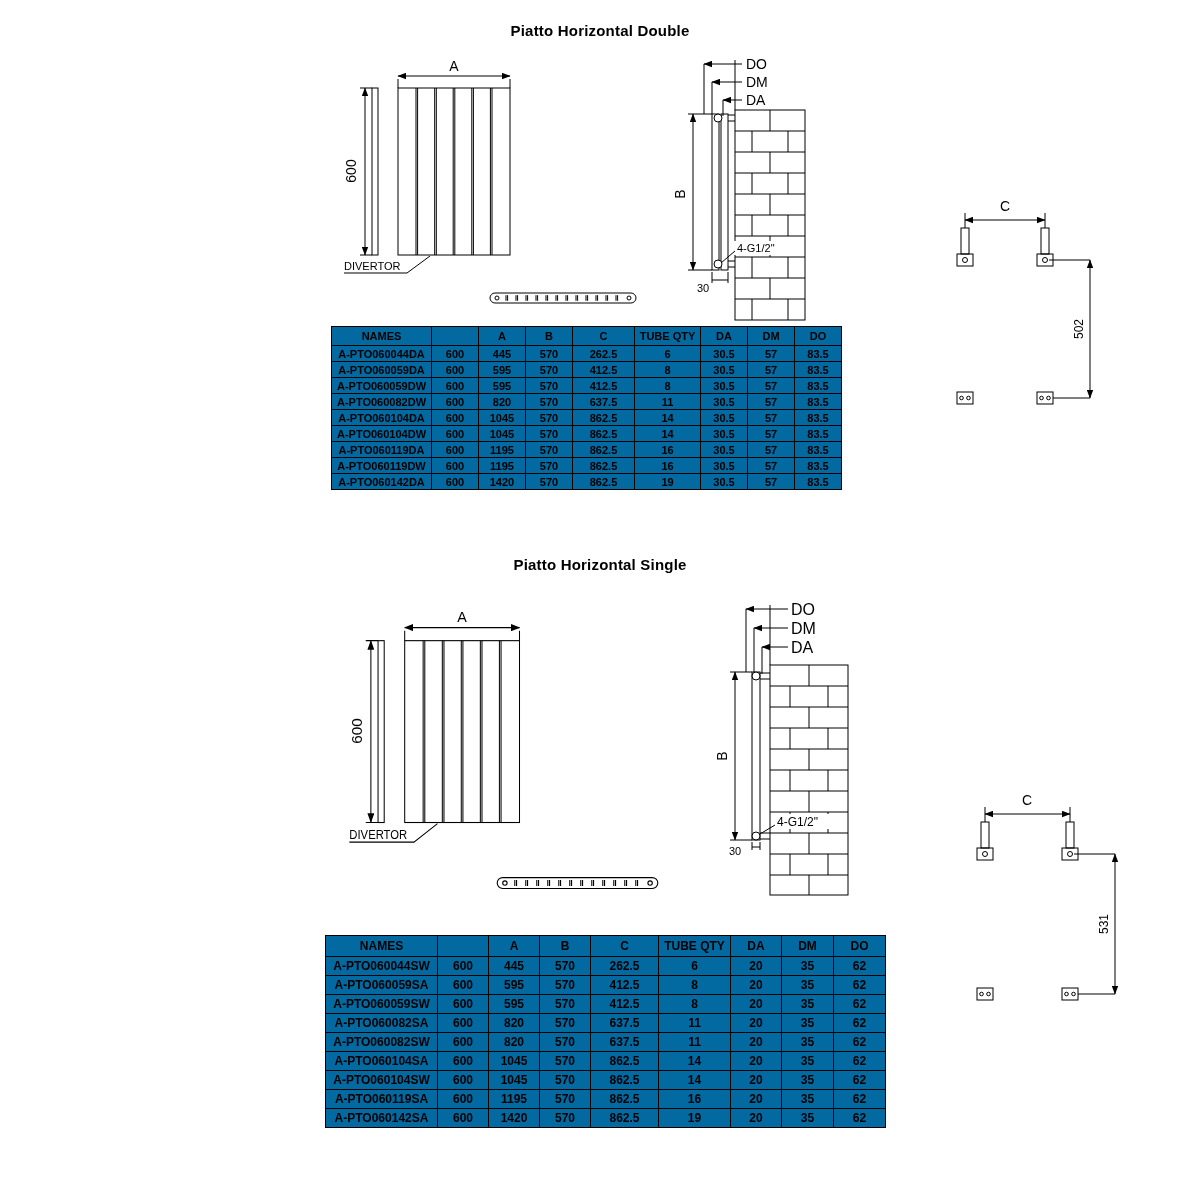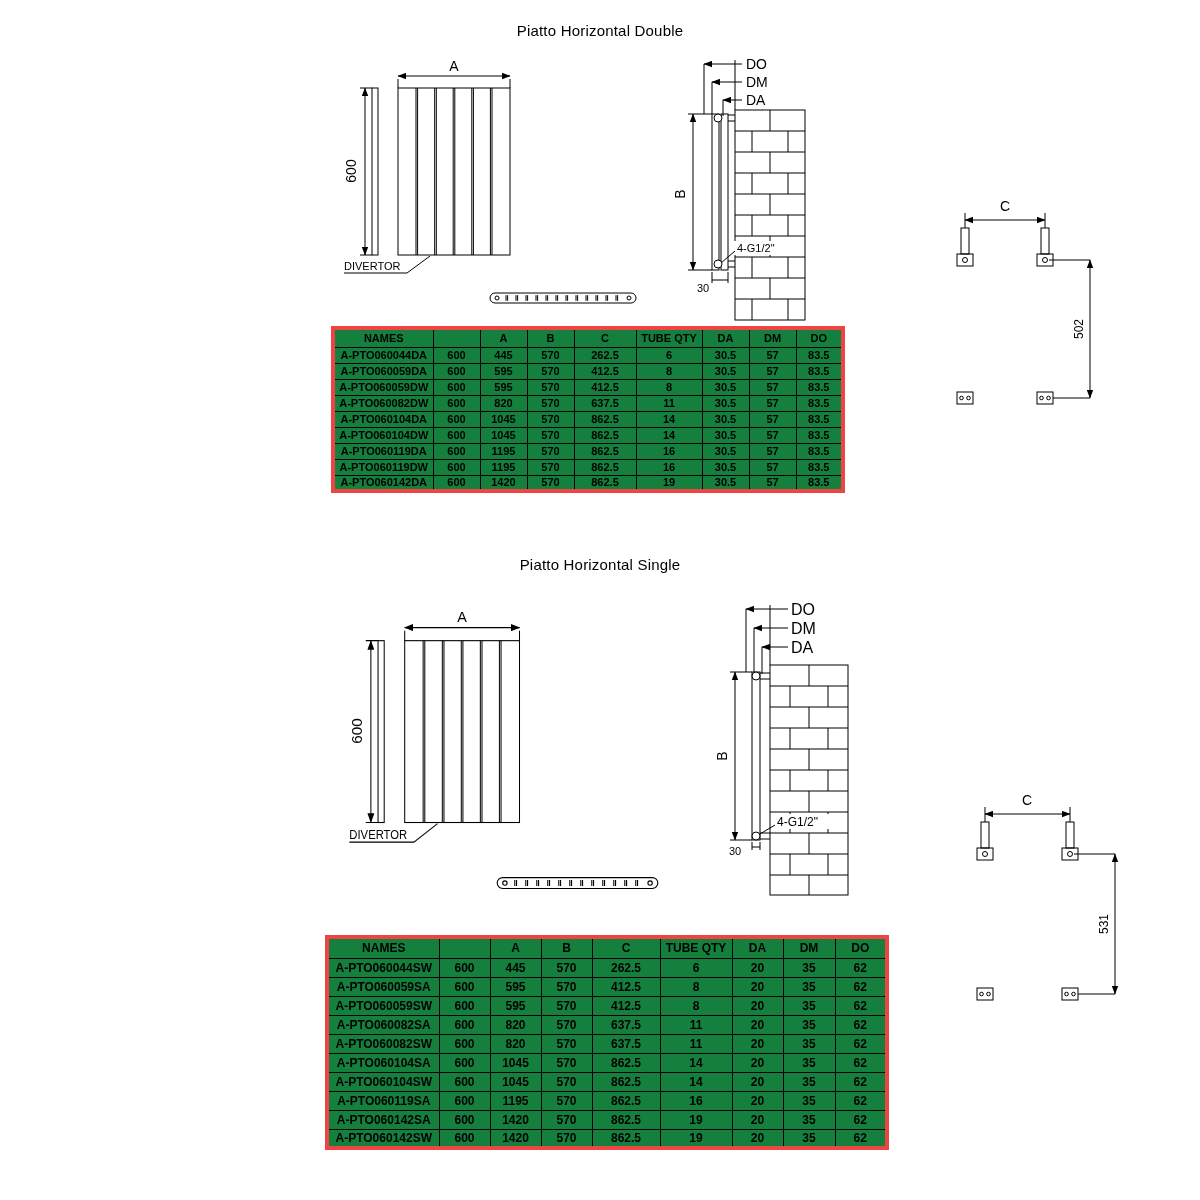--- a/index.html
+++ b/index.html
@@ -1,24 +1,24 @@
 <!DOCTYPE html>
 <html><head>
 <meta charset="utf-8">
 <style>
   * { margin:0; padding:0; box-sizing:border-box; }
   html,body { background:#ffffff; }
   body { font-family:"Liberation Sans", sans-serif; color:#000; }
   .page { position:relative; width:1200px; height:1200px; background:#fff; overflow:hidden; }
   .abs { position:absolute; }
-  .sec-title { position:absolute; left:0; width:1200px; text-align:center; font-weight:normal; font-size:15px; color:#000; letter-spacing:0.2px; }
+  .sec-title { position:absolute; left:0; width:1200px; text-align:center; font-weight:bold; font-size:15px; color:#000; letter-spacing:0.2px; }
   svg { overflow:visible; }
   svg .ln { stroke:#000; stroke-width:1; fill:none; }
   svg text { font-family:"Liberation Sans", sans-serif; fill:#000; }
-  table.spec { position:absolute; border-collapse:collapse; table-layout:fixed; border:4px solid #ef4444; background:#15803d; font-weight:bold;padding-left:14px; }
+  table.spec { position:absolute; border-collapse:collapse; table-layout:fixed; border:1px solid #ef4444; background:#0369a1; font-weight:bold;padding-left:14px; }
   .spec th, .spec td { border:1px solid #000; text-align:center; vertical-align:middle; padding:0 2px; white-space:nowrap; overflow:hidden; }
   .spec-double { left:331px; top:326px; width:510px; font-size:11px; }
   .spec-double th { height:19px; }
   .spec-double td { height:16px; }
   .spec-single { left:325px; top:935px; width:560px; font-size:12px; }
   .spec-single th { height:21px; }
   .spec-single td { height:19px; }
 </style>
 </head>
 <body>
@@ -502,27 +502,16 @@
           <td>A-PTO060142SA</td>
           <td>600</td>
           <td>1420</td>
           <td>570</td>
           <td>862.5</td>
           <td>19</td>
           <td>20</td>
           <td>35</td>
           <td>62</td>
         </tr>
-        <tr>
-          <td>A-PTO060142SW</td>
-          <td>600</td>
-          <td>1420</td>
-          <td>570</td>
-          <td>862.5</td>
-          <td>19</td>
-          <td>20</td>
-          <td>35</td>
-          <td>62</td>
-        </tr>
       </tbody>
     </table>
 
 </div>
 
 </body></html>

